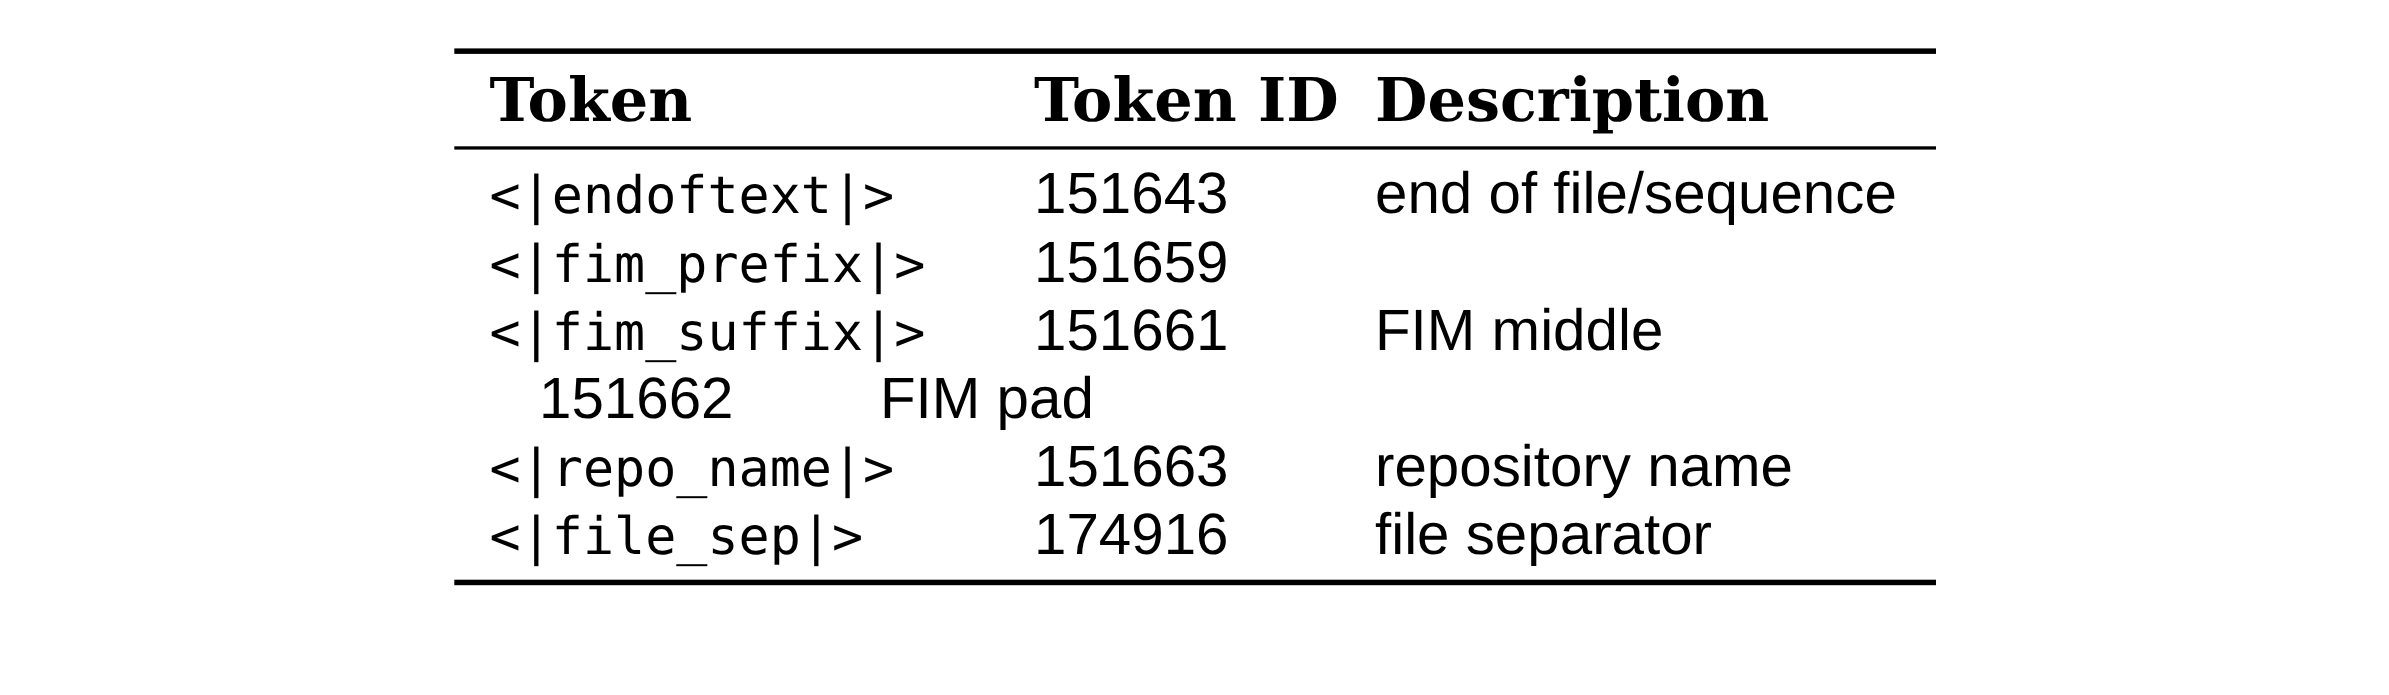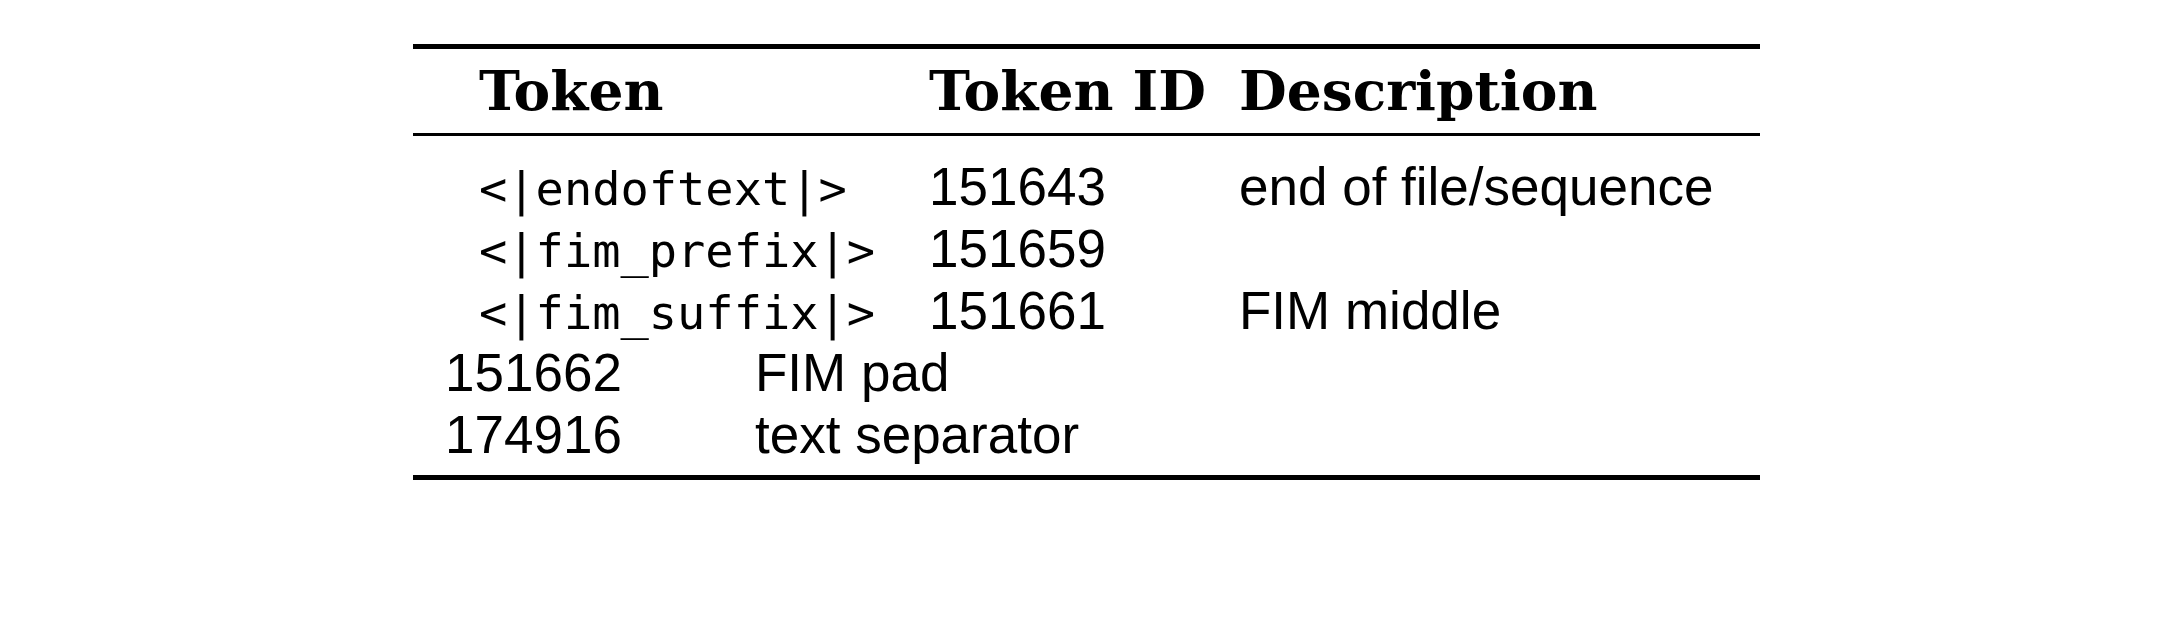--- a/index.html
+++ b/index.html
@@ -29,36 +29,36 @@
   .rule-mid    { height: 3px; }
   .rule-bottom { height: 5px; }
   .header-row {
     height: 84px;
     display: flex;
     align-items: center;
     padding-left: 32px;
     box-sizing: border-box;
   }
   .tbody {
-    padding-top: 20px;
+    padding-top: 10px;
     padding-bottom: 9px;
   }
   .body-row {
     display: flex;
     align-items: baseline;
     padding-left: 32px;
     box-sizing: border-box;
     height: 62px;
   }
   .cell {
     display: block;
     white-space: nowrap;
   }
-  .col-token { width: 450px; margin-left: 34px; }
-  .col-id    { width: 310px; }
+  .col-token { width: 450px; }
+  .col-id    { width: 310px; margin-left: 45px; }
   .col-desc  { flex: 1; }
   .header-cell {
     font-family: "DejaVu Serif", serif;
     font-weight: bold;
     font-size: 55px;
     line-height: 60px;
   }
   .serif-cell {
     font-family: Liberation Sans, sans-serif;
     font-size: 53px;
@@ -103,23 +103,29 @@
       <span class="cell col-token mono-cell">&lt;|fim_suffix|&gt;</span>
       <span class="cell col-id    serif-cell">151661</span>
       <span class="cell col-desc  serif-cell">FIM middle</span>
     </div>
 
     <div class="body-row">
       <span class="cell col-id    serif-cell">151662</span>
       <span class="cell col-desc  serif-cell">FIM pad</span>
     </div>
 
+    <div class="body-row">
+      <span class="cell col-token mono-cell">&lt;|repo_name|&gt;</span>
+      <span class="cell col-id    serif-cell">151663</span>
+      <span class="cell col-desc  serif-cell">repository name</span>
+    </div>
 
     <div class="body-row">
+      <span class="cell col-token mono-cell">&lt;|file_sep|&gt;</span>
       <span class="cell col-id    serif-cell">174916</span>
-      <span class="cell col-desc  serif-cell">text separator</span>
+      <span class="cell col-desc  serif-cell">file separator</span>
     </div>
 
   </div>
 
   <div class="rule rule-bottom"></div>
 
 </div>
 
 </body></html>

